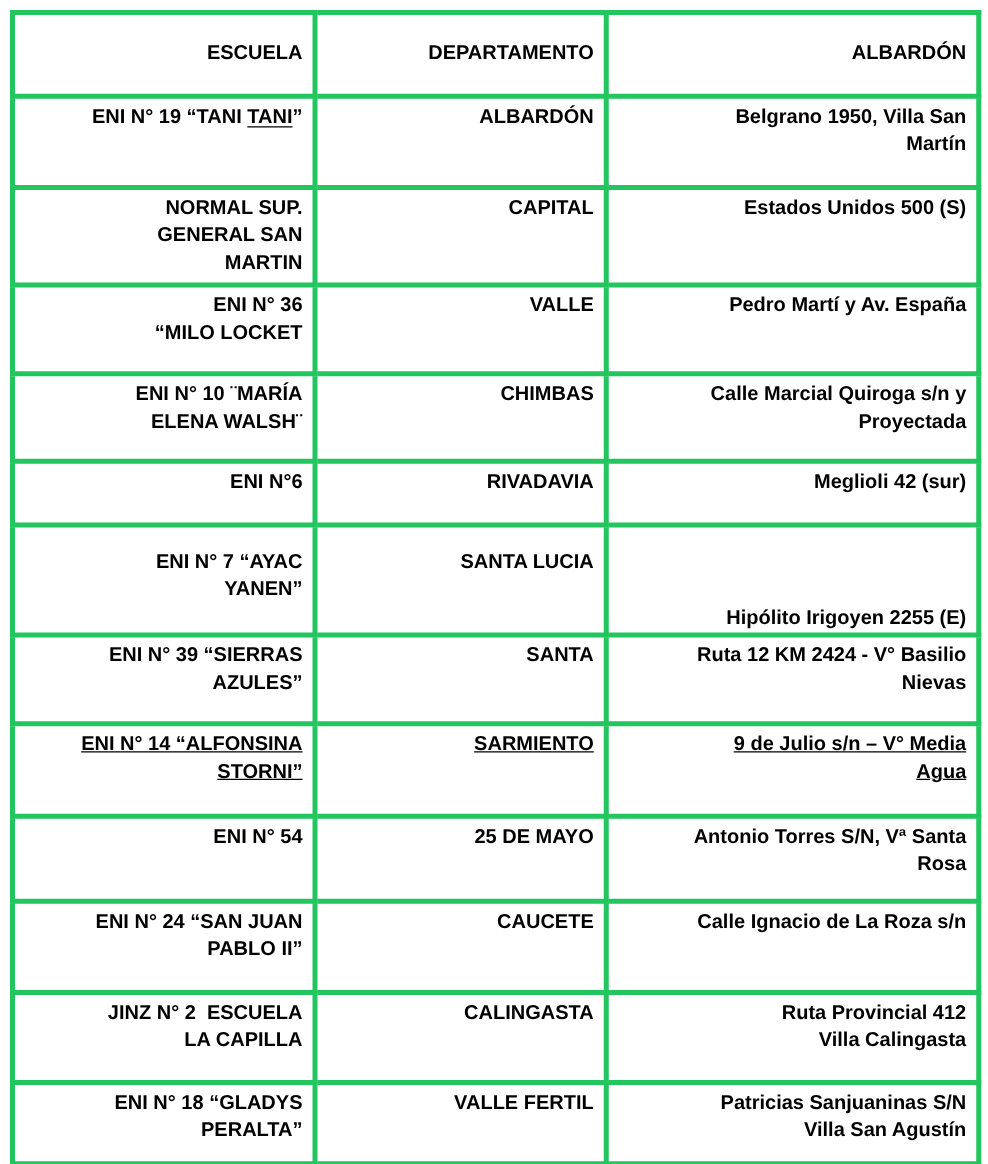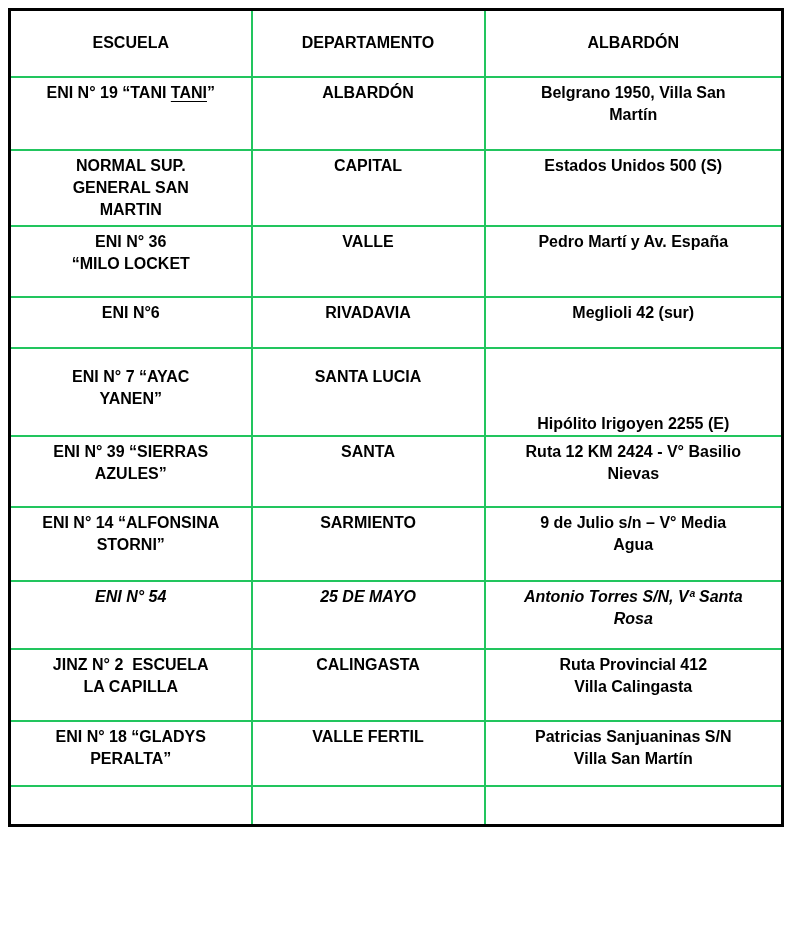--- a/index.html
+++ b/index.html
@@ -20,22 +20,22 @@
     border: 3px solid #000000;
     font-family: "Liberation Sans", "DejaVu Sans", sans-serif;
     font-weight: bold;
     font-size: 16px;
     color: #000000;
   }
   col.c1 { width: 242px; }
   col.c2 { width: 233px; }
   col.c3 { width: 298px; }
   th, td {
-    border: 2px solid #22c55e;
-    text-align: center;
+    border: 4px solid #22c55e;
+    text-align: right;
     vertical-align: top;
     padding: 4px 8px;
     white-space: pre-wrap;
     line-height: 1.38;
     overflow: hidden;
   }
   thead th {
     vertical-align: middle;
     padding: 6px 8px;
   }
@@ -82,64 +82,77 @@
 MARTIN</td>
       <td>CAPITAL</td>
       <td>Estados Unidos 500 (S)</td>
     </tr>
     <tr style="height:71px;">
       <td>ENI N° 36
 “MILO LOCKET</td>
       <td>VALLE</td>
       <td>Pedro Martí y Av. España</td>
     </tr>
+    <tr style="height:70px;">
+      <td>ENI N° 10 ¨MARÍA
+ELENA WALSH¨</td>
+      <td>CHIMBAS</td>
+      <td>Calle Marcial Quiroga s/n y
+Proyectada</td>
+    </tr>
     <tr style="height:51px;">
       <td>ENI N°6</td>
       <td>RIVADAVIA</td>
       <td>Meglioli 42 (sur)</td>
     </tr>
     <tr style="height:88px;">
       <td class="pad-extra">ENI N° 7 “AYAC
 YANEN”</td>
       <td class="pad-extra">SANTA LUCIA</td>
       <td class="vbottom">Hipólito Irigoyen 2255 (E)</td>
     </tr>
     <tr style="height:71px;">
       <td>ENI N° 39 “SIERRAS
 AZULES”</td>
       <td>SANTA</td>
       <td>Ruta 12 KM 2424 - V° Basilio
 Nievas</td>
     </tr>
-    <tr style="height:74px;">
+    <tr style="height:74px;text-decoration:underline;">
       <td>ENI N° 14 “ALFONSINA
 STORNI”</td>
       <td>SARMIENTO</td>
       <td>9 de Julio s/n – V° Media
 Agua</td>
     </tr>
-    <tr style="height:68px;font-style:italic;">
+    <tr style="height:68px;">
       <td>ENI N° 54</td>
       <td>25 DE MAYO</td>
       <td>Antonio Torres S/N, Vª Santa
 Rosa</td>
+    </tr>
+    <tr style="height:73px;">
+      <td>ENI N° 24 “SAN JUAN
+PABLO II”</td>
+      <td>CAUCETE</td>
+      <td>Calle Ignacio de La Roza s/n</td>
     </tr>
     <tr style="height:72px;">
       <td>JINZ N° 2  ESCUELA
 LA CAPILLA</td>
       <td>CALINGASTA</td>
       <td>Ruta Provincial 412
 Villa Calingasta</td>
     </tr>
     <tr style="height:65px;">
       <td>ENI N° 18 “GLADYS
 PERALTA”</td>
       <td>VALLE FERTIL</td>
       <td>Patricias Sanjuaninas S/N
-Villa San Martín</td>
+Villa San Agustín</td>
     </tr>
     <tr style="height:40px;">
       <td></td>
       <td></td>
       <td></td>
     </tr>
   </tbody>
 </table>
 
 </body></html>

